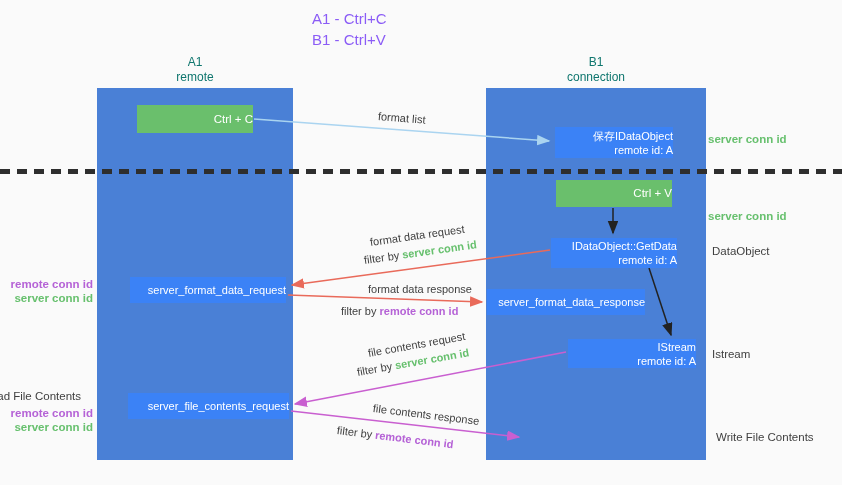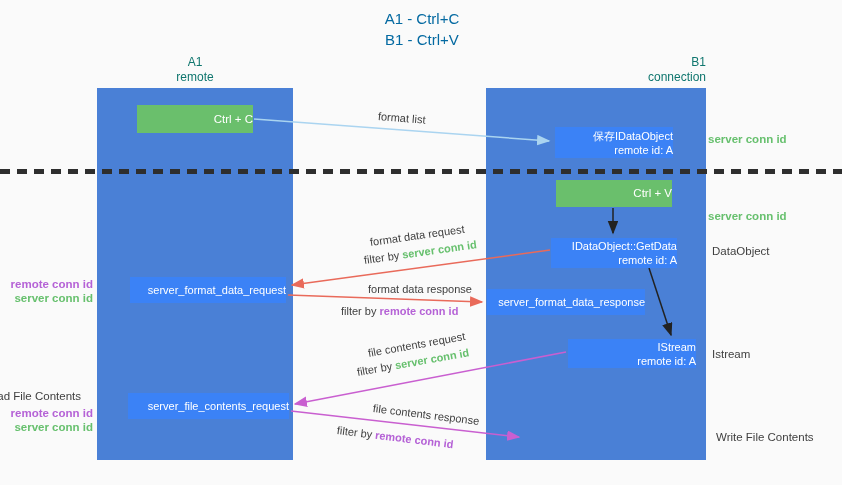--- a/index.html
+++ b/index.html
@@ -1,21 +1,21 @@
 <!DOCTYPE html>
 <html><head>
 <meta charset="utf-8">
 <style>
   html,body{margin:0;padding:0;}
   .canvas{
     position:relative;width:842px;height:485px;background:#fafafa;
     font-family:"Liberation Sans",sans-serif;color:#3d3d3d;overflow:hidden;
   }
-  .title{position:absolute;left:312px;top:8px;width:220px;text-align:center;
-    font-size:15px;line-height:21px;color:#0369a1;z-index:5;}
+  .title{position:absolute;left:312px;top:8px;width:220px;
+    font-size:15px;line-height:21px;color:#8b5cf6;z-index:5;}
   .col-header{position:absolute;top:55px;text-align:center;font-size:12px;
     line-height:15px;color:#0f766e;z-index:5;}
   .col{position:absolute;top:88px;height:372px;background:#4a80d6;z-index:1;}
   .dotted{position:absolute;left:0;top:169px;width:842px;height:5px;z-index:2;
     background:repeating-linear-gradient(to right,#2e2e2e 0 10px,transparent 10px 17px);}
   .arrows{position:absolute;left:0;top:0;z-index:3;}
   .box{position:absolute;color:#fff;text-align:right;z-index:4;}
   .green{background:#6abf6c;}
   .orange{background:#3b82f6;}
   .one-line{font-size:11.5px;}
@@ -35,21 +35,21 @@
 
   <div class="title">
     <div>A1 - Ctrl+C</div>
     <div>B1 - Ctrl+V</div>
   </div>
 
   <div class="col-header" style="left:97px;width:196px;">
     <div>A1</div>
     <div>remote</div>
   </div>
-  <div class="col-header" style="left:486px;width:220px;text-align:right;">
+  <div class="col-header" style="left:486px;width:220px;">
     <div>B1</div>
     <div>connection</div>
   </div>
 
   <div class="col" style="left:97px;width:196px;"></div>
   <div class="col" style="left:486px;width:220px;"></div>
 
   <div class="dotted"></div>
 
   <svg class="arrows" width="842" height="485">

